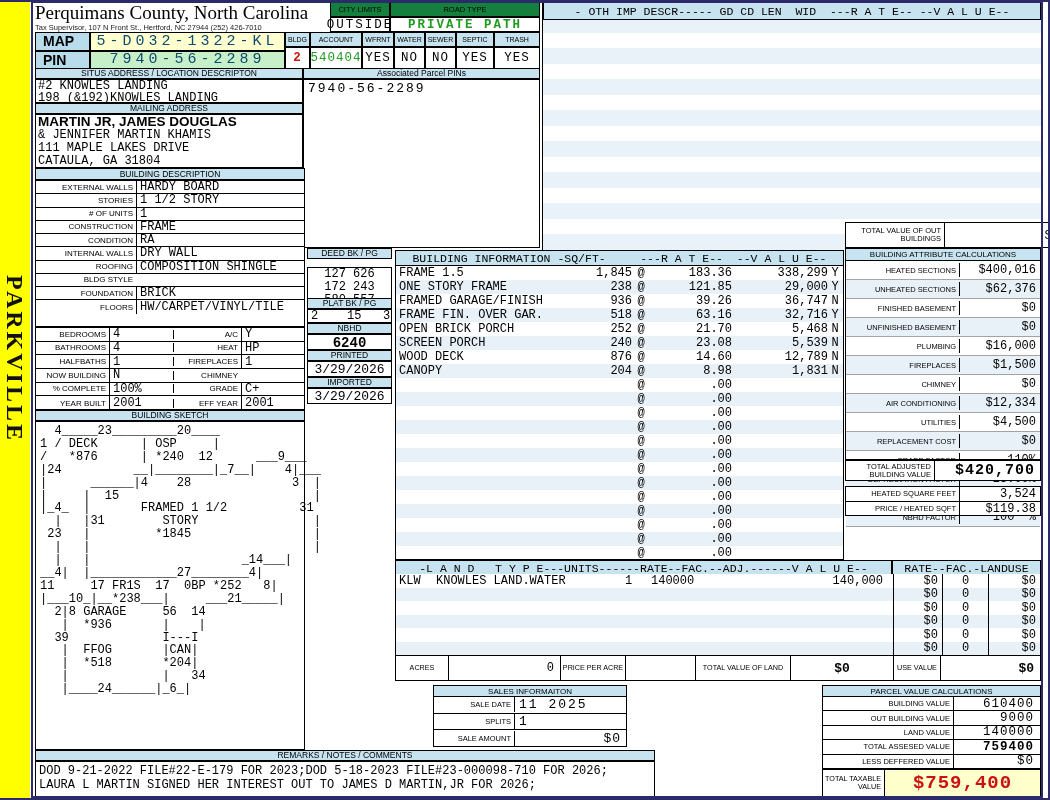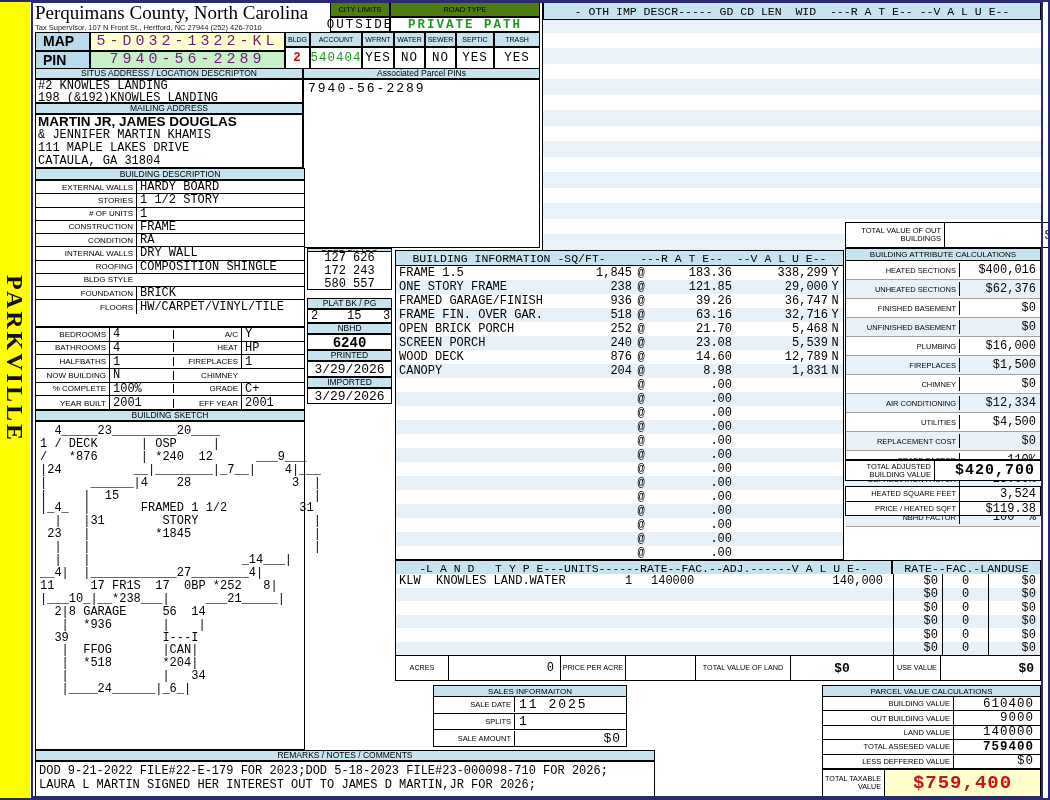--- a/index.html
+++ b/index.html
@@ -18,29 +18,29 @@
   .hdr{background:#c7e3ef;border:1px solid #000;display:flex;align-items:center;justify-content:center;font-size:8.5px;line-height:9px;text-align:center;}
   .box{border:1px solid #000;background:#fff;}
 
   
   .county-title{font-family:"Liberation Serif","DejaVu Serif",serif;font-size:19px;line-height:20px;white-space:nowrap;}
   .county-sub{font-size:7.5px;color:#222;white-space:nowrap;}
 
   
   .cityroad{display:grid;grid-template-columns:60px 150px;grid-template-rows:15px 15px;}
   .cityroad > div{border:1px solid #000;display:flex;align-items:center;justify-content:center;box-sizing:border-box;}
-  .cityroad .h{background:#4d7c0f;font-size:7.5px;}
+  .cityroad .h{background:#15803d;font-size:7.5px;}
   .cityroad .v{font-size:12.5px;letter-spacing:2px;}
   .green-val{color:#1f9a1f;font-weight:bold;}
 
   
   .mappin{display:grid;grid-template-columns:55px 195px;grid-template-rows:18.5px 18.5px;}
   .mappin > div{border:1px solid #000;display:flex;align-items:center;box-sizing:border-box;}
   .mappin .lab{background:#b9dcec;font-weight:bold;font-size:14px;padding-left:7px;}
-  .mappin .val{justify-content:center;font-size:15px;letter-spacing:4px;color:#701a75;}
+  .mappin .val{justify-content:center;font-size:15px;letter-spacing:4px;color:#0c4a6e;}
   .bg-yel{background:#ffffd0;}
   .bg-grn{background:#c8f0c8;}
 
   
   .bldggrid{display:grid;grid-template-columns:25px 52px 32px 31px 31px 38px 46px;grid-template-rows:15px 22px;}
   .bldggrid > div{border:1px solid #000;display:flex;align-items:center;justify-content:center;box-sizing:border-box;overflow:hidden;}
   .bldggrid .h{background:#c7e3ef;font-size:7px;}
   .bldggrid .v{font-size:12.5px;letter-spacing:1px;}
 
   
@@ -291,21 +291,21 @@
   2|8 GARAGE     56  14
    |  *936       |    |
   39             I---I
    |  FFOG       |CAN|
    |  *518       *204|
    |             |   34
    |____24______|_6_|</pre>
 </div>
 
 <div class="abs hdr" style="left:307px;top:248px;width:85px;height:11px;">DEED BK / PG</div>
-<div class="abs box" style="left:307px;top:251px;width:85px;height:39px;">
+<div class="abs box" style="left:307px;top:267px;width:85px;height:39px;">
   <div class="mono pre" style="font-size:12px;line-height:13px;text-align:center;">127 626</div>
   <div class="mono pre" style="font-size:12px;line-height:13px;text-align:center;">172 243</div>
   <div class="mono pre" style="font-size:12px;line-height:13px;text-align:center;">580 557</div>
 </div>
 <div class="abs hdr" style="left:307px;top:298px;width:85px;height:11px;">PLAT BK / PG</div>
 <div class="abs box mono pre" style="left:307px;top:309px;width:85px;height:14px;font-size:12px;line-height:13px;padding-left:3px;">2    15   3</div>
 <div class="abs hdr" style="left:307px;top:323px;width:85px;height:11px;">NBHD</div>
 <div class="abs box mono" style="left:307px;top:334px;width:85px;height:16px;font-size:14px;font-weight:bold;text-align:center;">6240</div>
 <div class="abs hdr" style="left:307px;top:350px;width:85px;height:11px;">PRINTED</div>
 <div class="abs box mono" style="left:307px;top:361px;width:85px;height:16px;font-size:13px;text-align:center;">3/29/2026</div>

